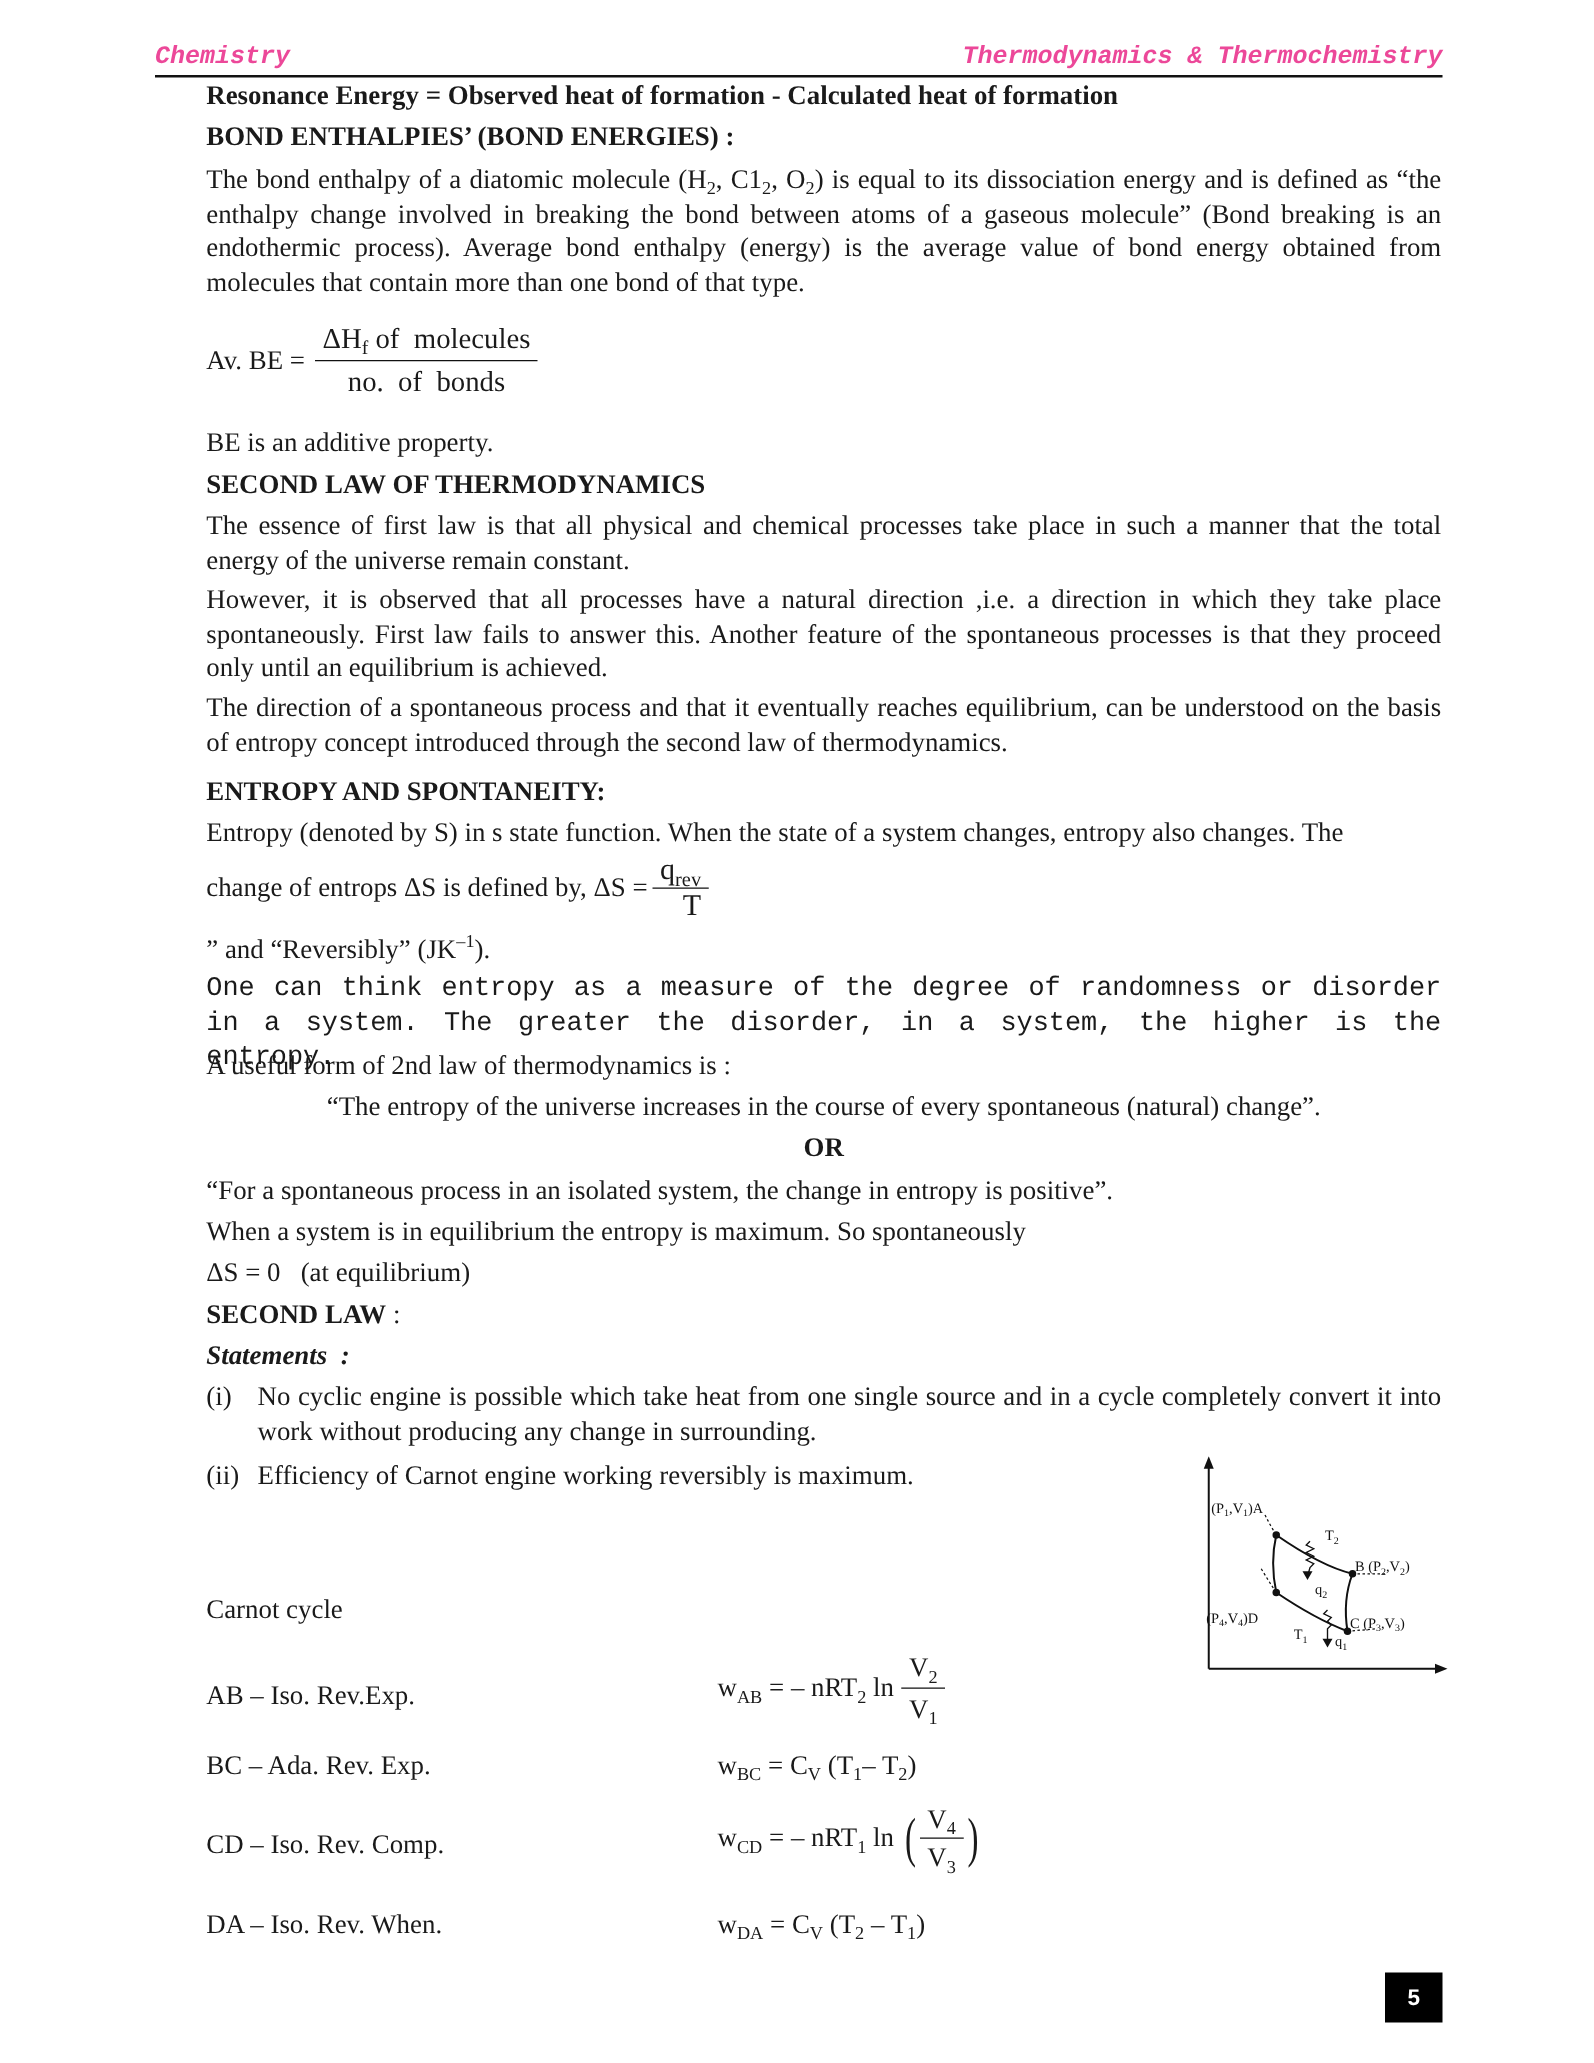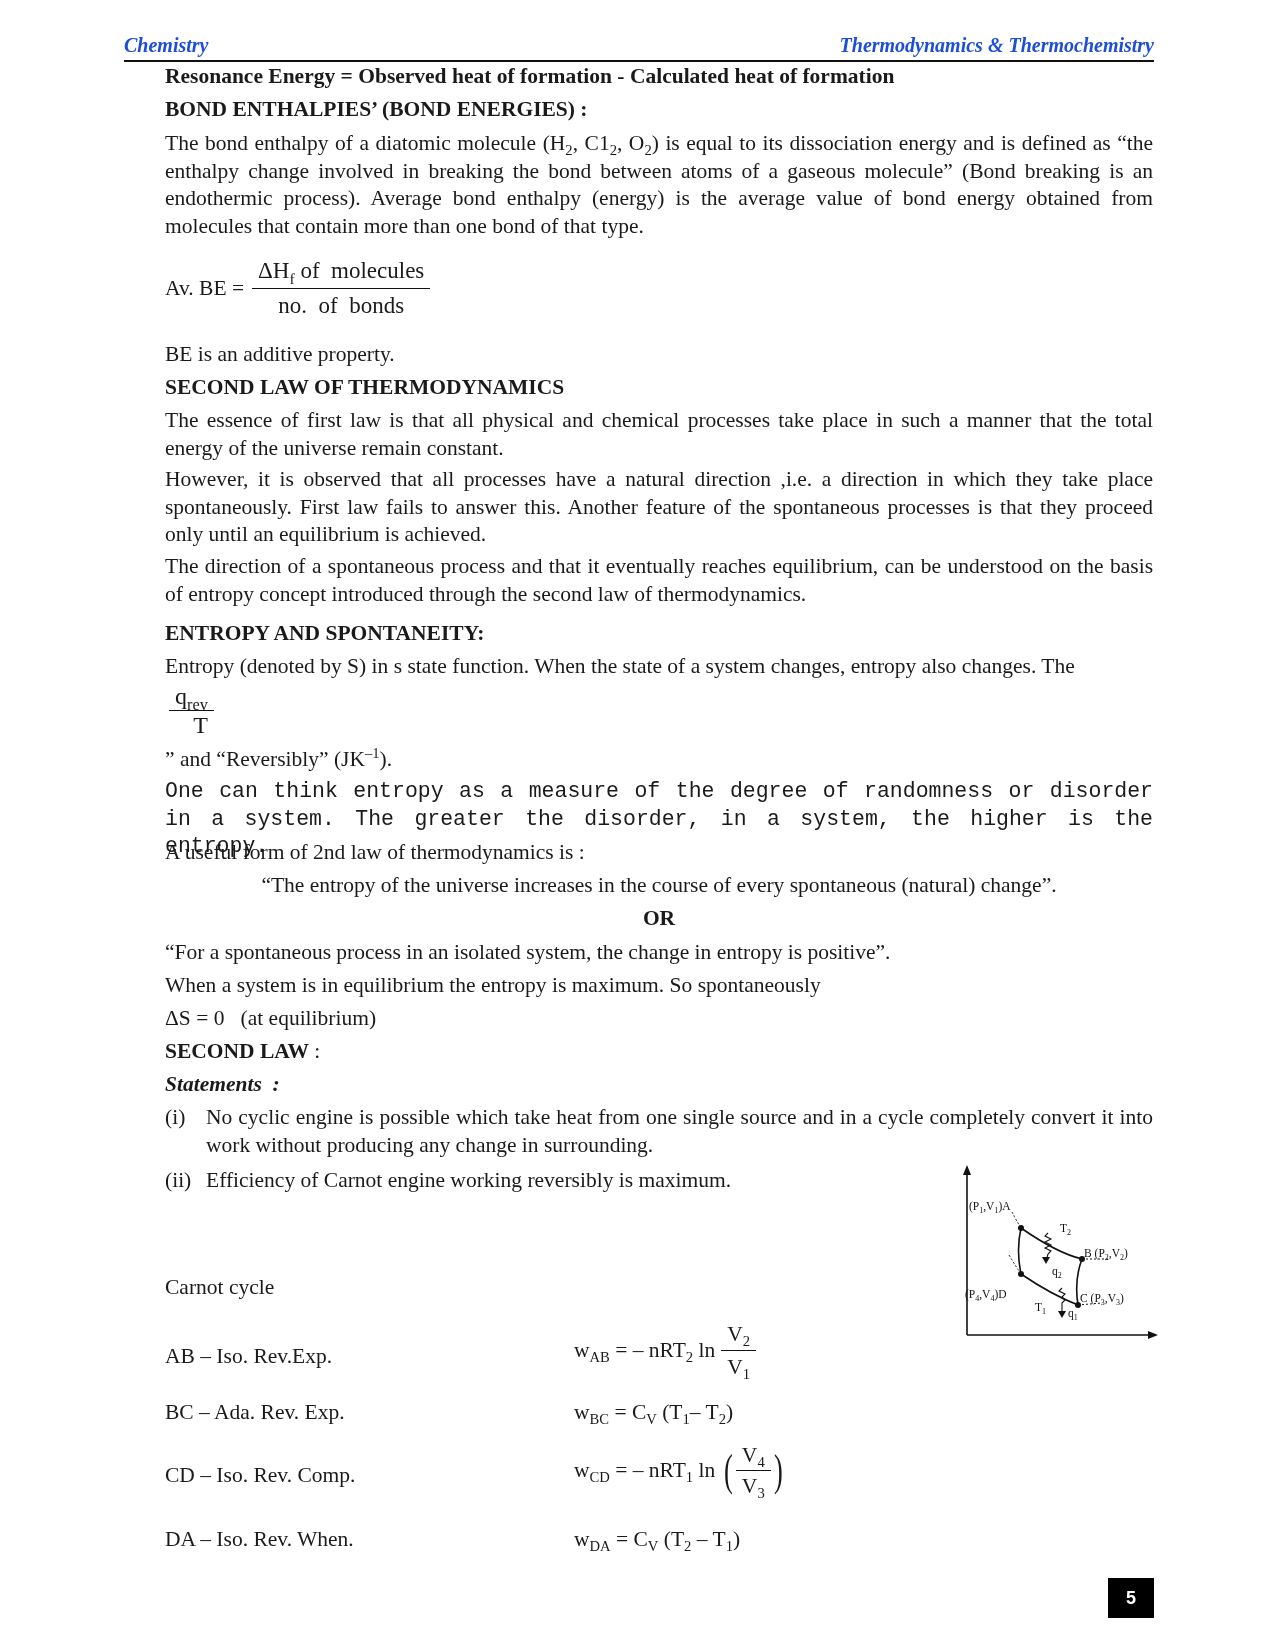--- a/index.html
+++ b/index.html
@@ -1,21 +1,21 @@
 <!DOCTYPE html>
 <html><head>
 <meta charset="utf-8">
 <style>
   html, body { margin:0; padding:0; background:#ffffff; }
   body { width:1275px; height:1650px; position:relative; overflow:hidden;
          font-family:"Liberation Serif", "DejaVu Serif", serif; color:#1a1a1a; }
   .hdr { position:absolute; top:30px; left:124px; width:1030px; height:30px;
          border-bottom:2.5px solid #111; }
   .hdr .l, .hdr .r { position:absolute; bottom:3px; font-style:italic; font-weight:bold;
-         font-size:20px; font-family:Liberation Serif, serif; color:#1d4ed8; }
+         font-size:20px; font-family:Liberation Mono, monospace; color:#ec4899; }
   .hdr .l { left:0; } .hdr .r { right:0; }
   .abs { position:absolute; left:165px; width:988px; font-size:21.5px; line-height:27.5px; }
   .just { text-align:justify; text-align-last:left; }
   .b { font-weight:bold; }
   .bi { font-weight:bold; font-style:italic; }
   sub, sup { font-size:0.68em; line-height:0; }
   .frac { display:inline-block; vertical-align:middle; text-align:center; }
   .frac .n { display:block; padding:0 6px; }
   .frac .d { display:block; border-top:1.3px solid #111; padding:0 6px; }
   .row { position:absolute; font-size:21.5px; }
@@ -51,20 +51,21 @@
 <div class="abs" style="top:341px;">BE is an additive property.</div>
 
 <div class="abs b" style="top:374px;">SECOND LAW OF THERMODYNAMICS</div>
 <div class="abs just" style="top:407px;">The essence of first law is that all physical and chemical processes take place in such a manner that the total energy of the universe remain constant.</div>
 <div class="abs just" style="top:466px;">However, it is observed that all processes have a natural direction ,i.e. a direction in which they take place spontaneously. First law fails to answer this. Another feature of the spontaneous processes is that they proceed only until an equilibrium is achieved.</div>
 <div class="abs just" style="top:553px;">The direction of a spontaneous process and that it eventually reaches equilibrium, can be understood on the basis of entropy concept introduced through the second law of thermodynamics.</div>
 
 <div class="abs b" style="top:620px;">ENTROPY AND SPONTANEITY:</div>
 <div class="abs just" style="top:653px;">Entropy (denoted by S) in s state function. When the state of a system changes, entropy also changes. The</div>
 <div class="abs" style="top:682px; display:flex; align-items:center; white-space:nowrap;">
+  <span>change of entrops ΔS is defined by, ΔS =</span>
   <span class="frac" style="margin:0 4px; font-size:24px; line-height:28px;text-align:right;">
     <span class="n"><span>q</span><sub>rev</sub></span>
     <span class="d">T</span>
   </span>
 </div>
 <div class="abs" style="top:746px;">
   <span>” and “Reversibly” (JK</span><sup>–1</sup><span>).</span>
 </div>
 <div class="abs just" style="top:778px;font-family:Liberation Mono, monospace;">One can think entropy as a measure of the degree of randomness or disorder in a system. The greater the disorder, in a system, the higher is the entropy.</div>
 <div class="abs" style="top:839px;">A useful form of 2nd law of thermodynamics is :</div>

